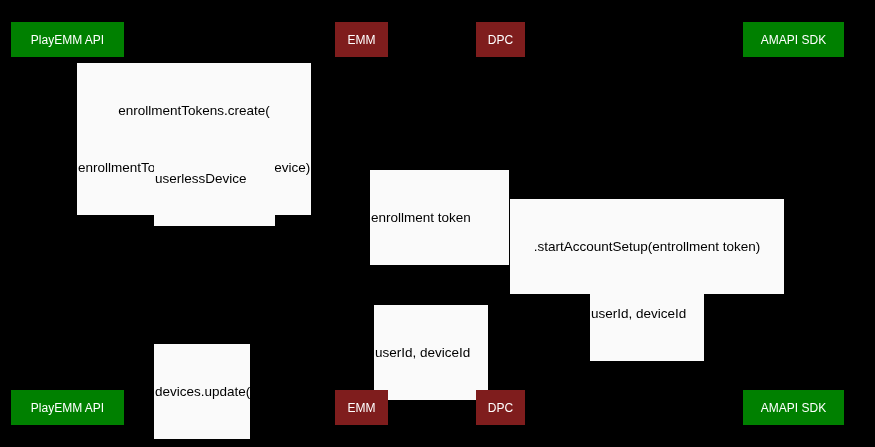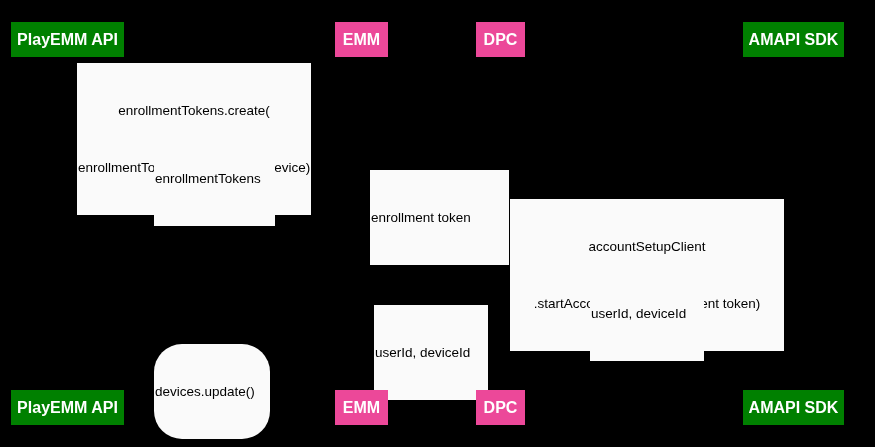--- a/index.html
+++ b/index.html
@@ -14,28 +14,27 @@
     background: #000000;
     overflow: hidden;
     font-family: "Liberation Sans", sans-serif;
   }
   .participant {
     position: absolute;
     display: flex;
     align-items: center;
     justify-content: center;
     color: #ffffff;
-    font-size: 16px;
+    font-size: 12px;
     line-height: 1;
     white-space: nowrap;
     box-sizing: border-box;
-    font-weight: bold;
   }
   .participant.green { background: #008000; }
-  .participant.blue  { background: #ec4899; align-items: center; }
+  .participant.blue  { background: #7f1d1d; align-items: center; }
 
   .lifeline {
     position: absolute;
     width: 1px;
     background: #000000;
   }
 
   .message {
     position: absolute;
     background: #FAFAFA;
@@ -85,41 +84,40 @@
   <div class="participant green" style="left:743px; top:22px; width:101px; height:35px;">
     <span>AMAPI SDK</span>
   </div>
 
   <div class="message center" style="left:77px; top:63px; width:234px;">
     <div>enrollmentTokens.create(</div>
     <div>enrollmentTokenType=userlessDevice)</div>
   </div>
 
   <div class="message left" style="left:154px; top:131px; width:121px;">
-    <div>enrollmentTokens</div>
+    <div>userlessDevice</div>
   </div>
 
   <div class="message left" style="left:370px; top:170px; width:139px;">
     <div>enrollment token</div>
   </div>
 
   <div class="message center" style="left:510px; top:199px; width:274px;">
-    <div>accountSetupClient</div>
     <div>.startAccountSetup(entrollment token)</div>
   </div>
 
   <div class="message left" style="left:590px; top:266px; width:114px;">
     <div>userId, deviceId</div>
   </div>
 
   <div class="message left" style="left:374px; top:305px; width:114px;">
     <div>userId, deviceId</div>
   </div>
 
-  <div class="message left" style="left:154px; top:344px; width:116px;border-radius:28px;">
+  <div class="message left" style="left:154px; top:344px; width:96px;">
     <div>devices.update()</div>
   </div>
 
   <div class="participant green" style="left:11px; top:390px; width:113px; height:35px;">
     <span>PlayEMM API</span>
   </div>
   <div class="participant blue" style="left:335px; top:390px; width:53px; height:35px;">
     <span>EMM</span>
   </div>
   <div class="participant blue" style="left:476px; top:390px; width:49px; height:35px;">

